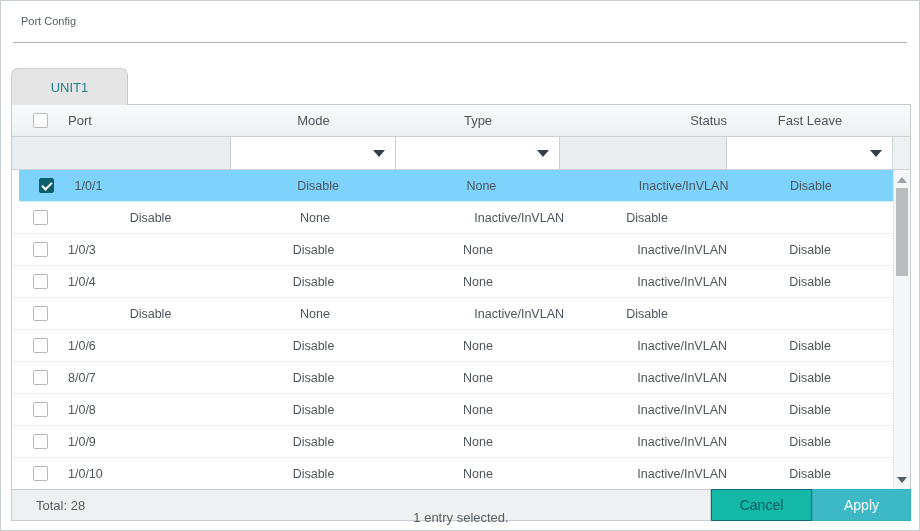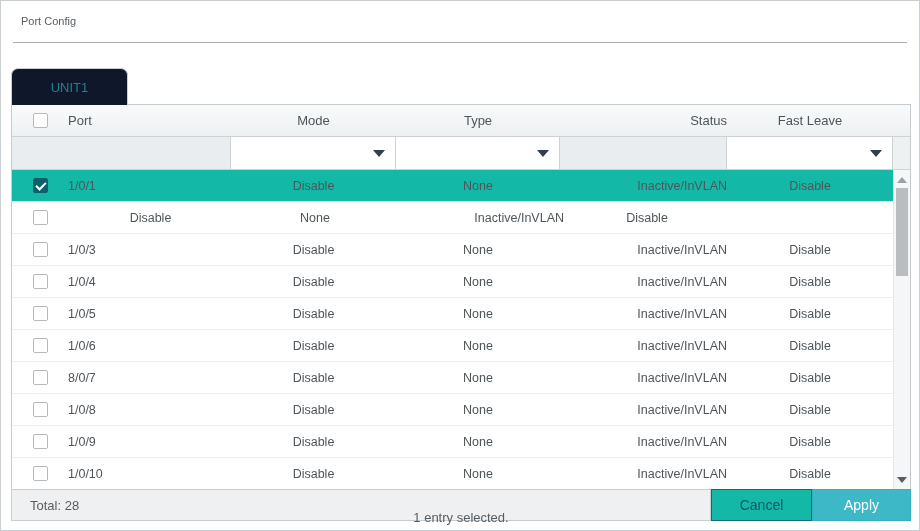--- a/index.html
+++ b/index.html
@@ -19,21 +19,21 @@
     font-size: 11px; color: #565d62;
   }
   .title-rule {
     position: absolute; top: 41px; left: 12px; right: 12px;
     height: 1px; background: #a9adb0;
   }
 
   .tab {
     position: absolute; left: 10px; top: 67px;
     width: 117px; height: 37px;
-    background: #0f172a;
+    background: #e5e5e5;
     border: 1px solid #c9ced1; border-bottom: none;
     border-radius: 7px 7px 0 0;
     display: flex; align-items: center; justify-content: center;
     font-size: 13px; color: #21808d;
     z-index: 2;
   }
 
   .table {
     position: absolute; left: 10px; top: 103px;
     width: 900px;
@@ -82,21 +82,21 @@
 
   .tbody { position: relative; }
   .trow {
     display: flex; align-items: center;
     height: 32px;
     border-bottom: 1px solid #edf0f1;
     font-size: 12.5px; color: #4d565c;
     background: #fff;
   }
   .trow:last-child { border-bottom: none; }
-  .trow.selected { background: #14b8a6; border-bottom-color:#d2eef3; }
+  .trow.selected { background: #7dd3fc; border-bottom-color:#d2eef3;margin-left:7px; }
 
   input.cb {
     -webkit-appearance: none; appearance: none;
     width: 15px; height: 15px;
     border: 1px solid #b4babe; border-radius: 2px;
     background: #fff; position: relative; cursor: pointer;
     outline: none;
   }
   input.cb:checked { background: #0d606b; border-color: #0d606b; }
   input.cb:checked::after {
@@ -132,21 +132,21 @@
     width: 900px; height: 32px;
     display: flex;
   }
   .footer-info {
     flex: 1;
     background: #eef0f2;
     border: 1px solid #c8cdd1;
     display: flex; align-items: center;
     font-size: 13px; color: #575e63;
   }
-  .footer-total { padding-left: 18px; }
+  .footer-total { padding-left: 24px; }
   .footer-selection {
     position: absolute; left: 50%; top: 12px; height: 32px;
     transform: translateX(-50%);
     display: flex; align-items: center;
     font-size: 13px; color: #575e63;
     pointer-events: none;
   }
   .btn { height: 32px; font-size: 14px; font-family: "Liberation Sans", sans-serif; cursor: pointer; }
   .btn-cancel {
     width: 101px;
@@ -244,21 +244,20 @@
         <div class="col-mode">Disable</div>
         <div class="col-type">None</div>
         <div class="col-status">Inactive/InVLAN</div>
         <div class="col-fast">Disable</div>
         <div class="col-sb"></div>
       </div>
         <div class="trow" style="">
         <div class="col-check">
           <input type="checkbox" class="cb" style="">
         </div>
-        <div class="col-port">1/0/5</div>
         <div class="col-mode">Disable</div>
         <div class="col-type">None</div>
         <div class="col-status">Inactive/InVLAN</div>
         <div class="col-fast">Disable</div>
         <div class="col-sb"></div>
       </div>
         <div class="trow" style="">
         <div class="col-check">
           <input type="checkbox" class="cb" style="">
         </div>

